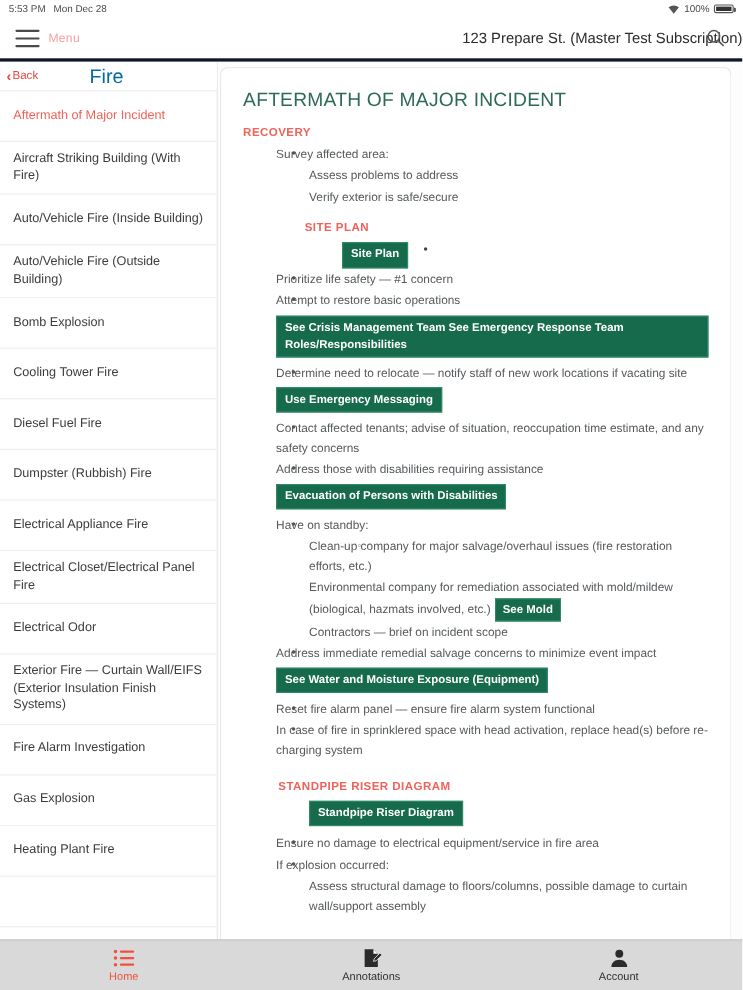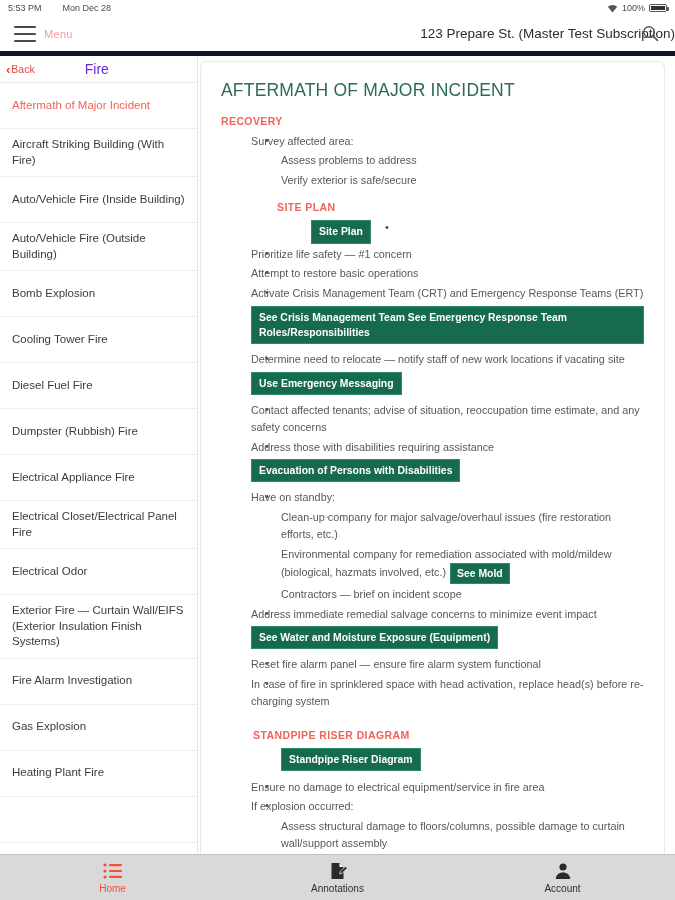--- a/index.html
+++ b/index.html
@@ -12,54 +12,54 @@
   #app { position: relative; width: 675px; height: 900px; display: flex; flex-direction: column; }
 
   
   .statusbar {
     height: 16px; flex: 0 0 16px;
     display: flex; align-items: center;
     padding: 0 8px;
     font-size: 9px; color: #4a4a4a;
     background: #ffffff;
   }
-  .sb-left { display: flex; align-items: center; gap: 21px; }
+  .sb-left { display: flex; align-items: center; gap: 7px; }
   .sb-right { margin-left: auto; display: flex; align-items: center; gap: 4px; }
   .wifi-ico { width: 11px; height: 9px; display: block; }
   .batt { width: 18px; height: 8px; border: 1px solid #555; border-radius: 2px; position: relative; }
   .batt::after { content:""; position:absolute; right:-3px; top:2px; width:2px; height:4px; background:#555; border-radius:0 1px 1px 0; }
   .batt i { position:absolute; left:1px; top:1px; bottom:1px; width:14px; background:#333; display:block; }
 
   
   .navbar {
     height: 40px; flex: 0 0 40px;
     display: flex; align-items: center;
     padding: 0 14px;
     background: #ffffff;
-    border-bottom: 5px solid #0f172a;
+    border-bottom: 3px solid #0f172a;
     position: relative;
   }
   .hamburger { width: 22px; height: 16px; display: flex; flex-direction: column; justify-content: space-between; cursor: pointer; }
   .hamburger span { display:block; height: 2px; background: #4a4a4a; border-radius: 1px; }
   .menu-label { margin-left: 8px; font-size: 11px; color: #f4a0a0; letter-spacing: .3px; }
   .nav-title {
     position: absolute; left: 0; right: 0; text-align: right;
     font-size: 13.5px; color: #2b2b2b; pointer-events: none;
   }
   .search-btn { margin-left: auto; width: 22px; height: 22px; display:flex; align-items:center; justify-content:center; cursor:pointer; z-index:2; }
 
   
   .body-wrap { flex: 1 1 auto; display: flex; min-height: 0; background: #fdfdfd; }
 
   
   .sidebar { width: 198px; flex: 0 0 198px; display: flex; flex-direction: column; background:#fff; border-right:1px solid #e6e6e6; min-height:0; }
   .side-head { height: 26px; flex:0 0 26px; display:flex; align-items:center; padding: 0 6px; background:#fff; }
   .back-btn { display:flex; align-items:center; gap:1px; color:#e8453c; font-size:10.5px; cursor:pointer; }
   .chev { font-size: 13px; line-height: 1; font-weight: bold; }
-  .side-head-title { flex:1; text-align:center; font-size:14px; color:#6d28d9; padding-right:32px; }
+  .side-head-title { flex:1; text-align:center; font-size:18px; color:#0369a1; padding-right:32px; }
   .side-list { flex:1 1 auto; overflow:hidden; border-top:1px solid #ececec; }
   .side-item {
     display:flex; align-items:center;
     min-height: 46px;
     padding: 8px 10px 8px 12px;
     font-size: 11.5px; line-height: 1.35;
     color: #3c3c3c;
     border-bottom: 1px solid #eeeeee;
     cursor: pointer;
   }
@@ -232,21 +232,20 @@
         </ul>
 
         <div class="sec-head ind1">SITE PLAN</div>
         <ul class="lvl3">
           <li><span class="tag">Site Plan</span></li>
         </ul>
 
         <ul class="lvl1">
           <li>Prioritize life safety — #1 concern</li>
           <li>Attempt to restore basic operations</li>
-          <li>Activate Crisis Management Team (CRT) and Emergency Response Teams (ERT)</li>
         </ul>
         <div class="tag-row">
           <span class="tag block">See Crisis Management Team See Emergency Response Team Roles/Responsibilities</span>
         </div>
 
         <ul class="lvl1">
           <li>Determine need to relocate — notify staff of new work locations if vacating site</li>
         </ul>
         <div class="tag-row">
           <span class="tag">Use Emergency Messaging</span>

